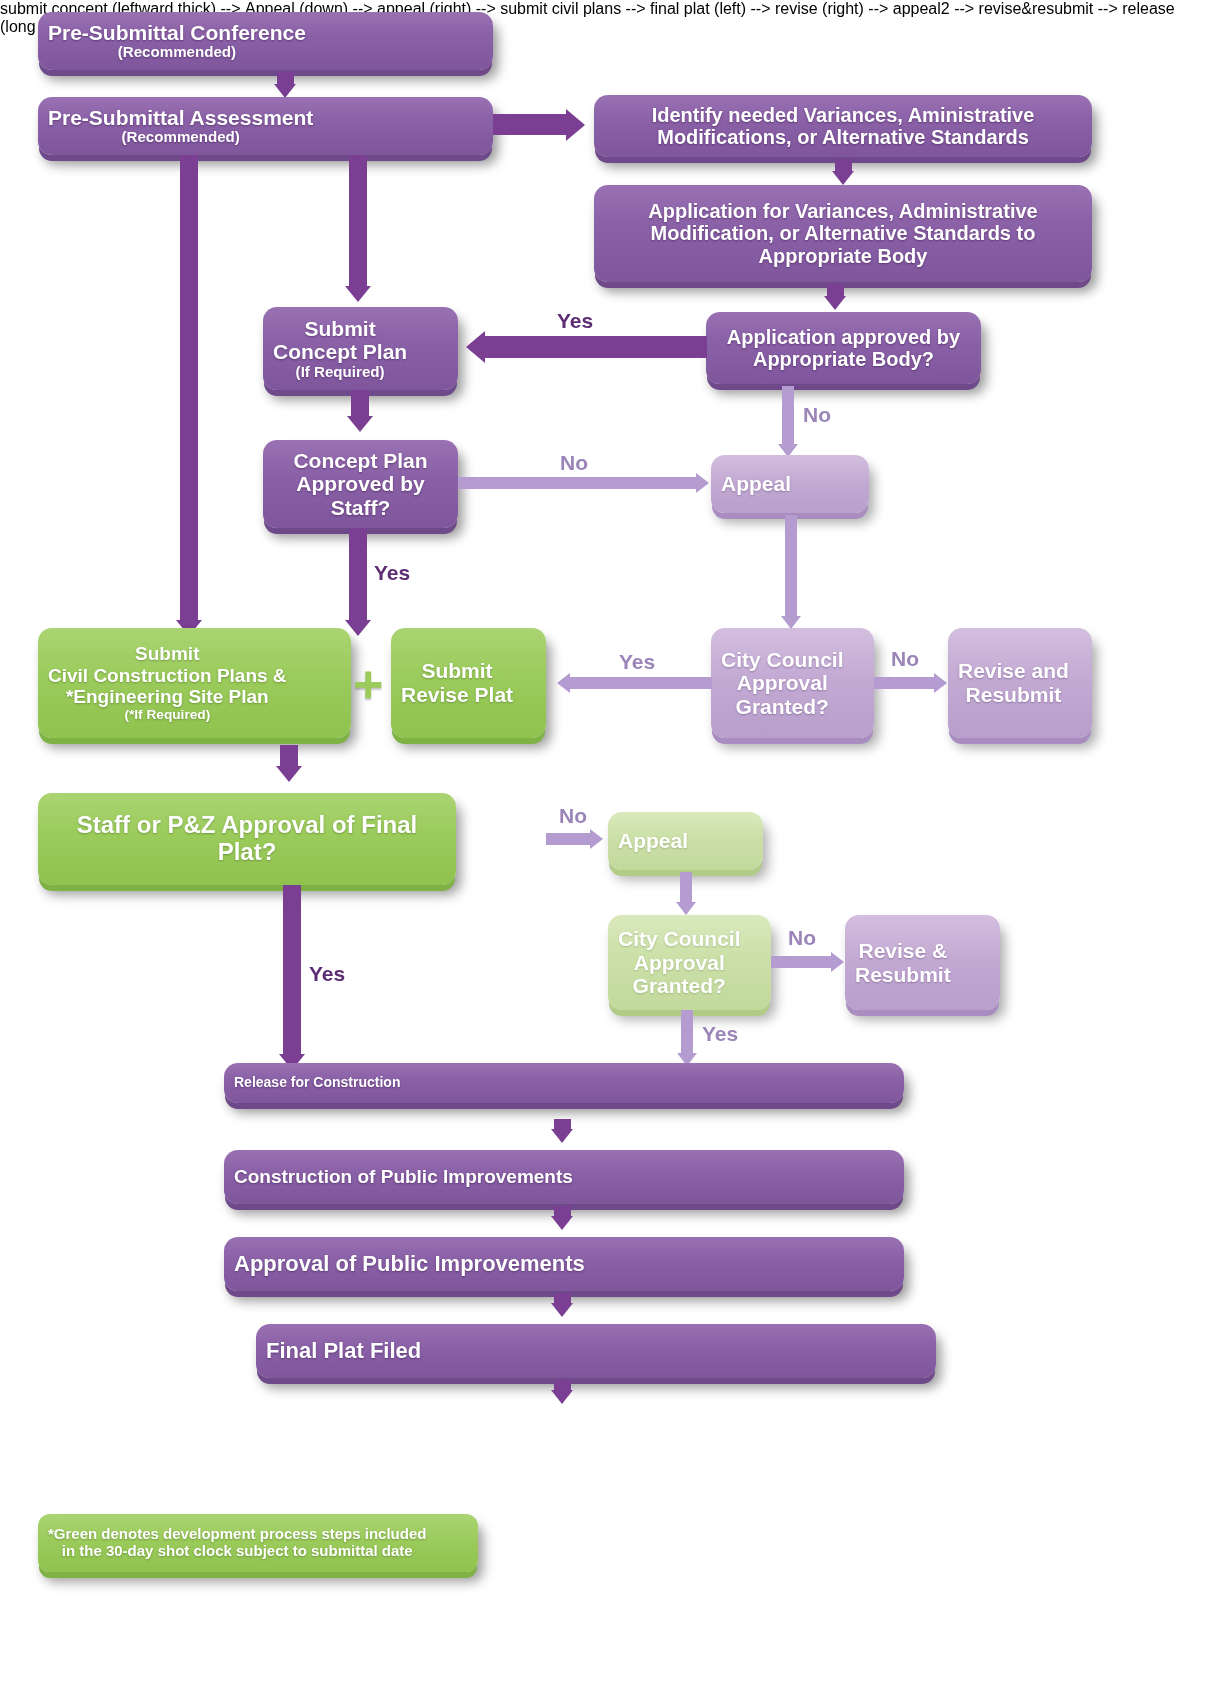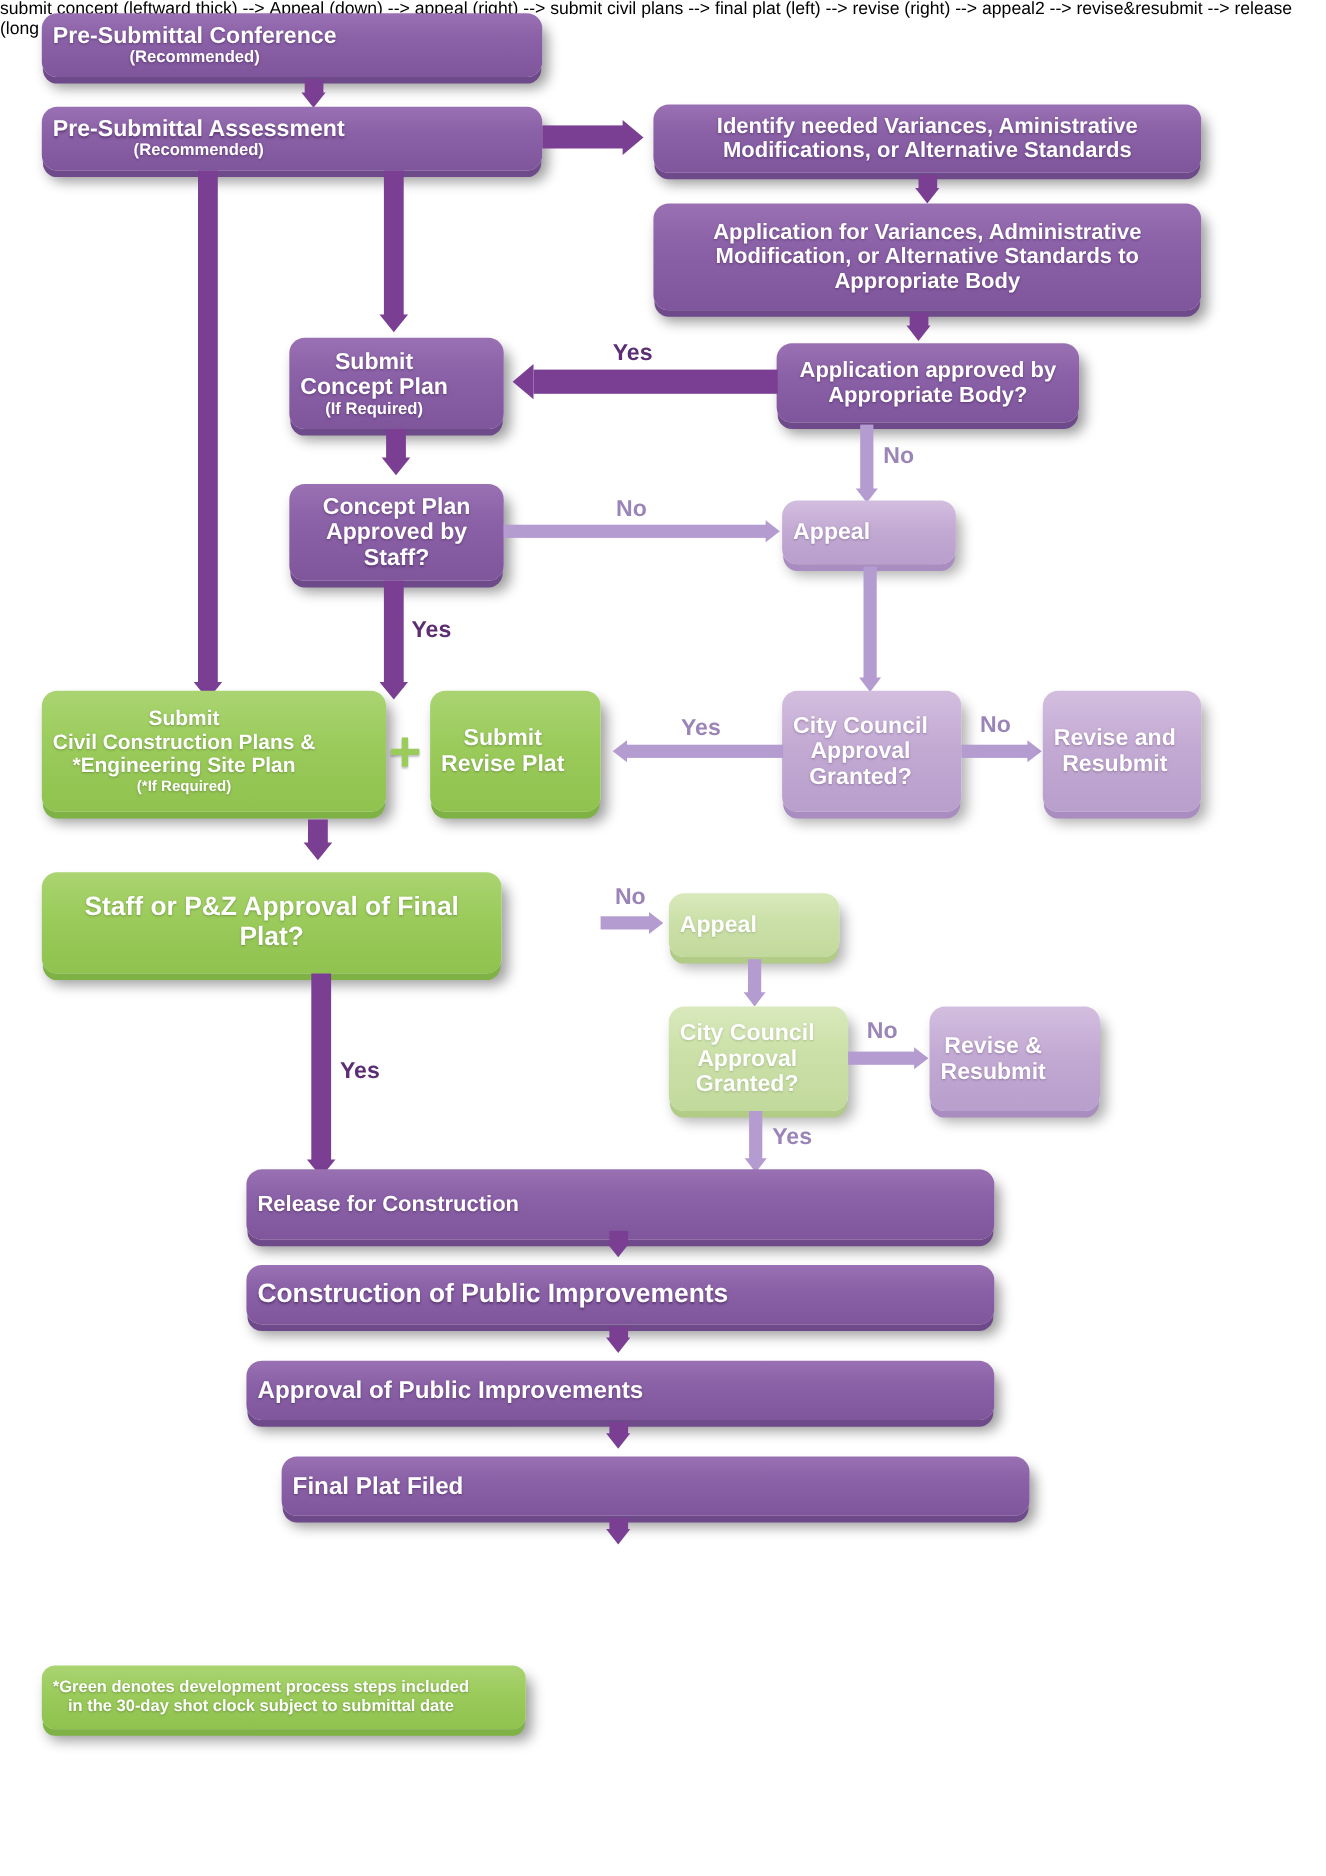--- a/index.html
+++ b/index.html
@@ -247,28 +247,28 @@
   <div class="ln v-dark" style="left:283px;top:885px;width:18px;height:174px;"></div>
   <div class="ar ar-d-dark" style="left:279px;top:1054px;"></div>
   <div class="lbl lbl-dark" style="left:309px;top:963px;font-size:21px;">Yes</div>
 
    release --&gt;
   <div class="ln v-light" style="left:681px;top:1010px;width:12px;height:48px;"></div>
   <div class="ar ar-d-light" style="left:677px;top:1053px;"></div>
   <div class="lbl lbl-light" style="left:702px;top:1023px;font-size:21px;">Yes</div>
 
   
-  <div class="box purple" style="left:224px;top:1063px;width:680px;height:64px;font-size:20px;">
+  <div class="box purple" style="left:224px;top:1063px;width:680px;height:40px;font-size:14px;">
     <span>Release for Construction</span>
   </div>
 
   <div class="ln v-dark" style="left:554px;top:1119px;width:17px;height:12px;"></div>
   <div class="ar ar-d-tiny" style="left:551px;top:1129px;"></div>
 
-  <div class="box purple" style="left:224px;top:1150px;width:680px;height:54px;font-size:24px;">
+  <div class="box purple" style="left:224px;top:1150px;width:680px;height:54px;font-size:19px;">
     <span>Construction of Public Improvements</span>
   </div>
 
   <div class="ln v-dark" style="left:554px;top:1206px;width:17px;height:12px;"></div>
   <div class="ar ar-d-tiny" style="left:551px;top:1216px;"></div>
 
   <div class="box purple" style="left:224px;top:1237px;width:680px;height:54px;font-size:22px;">
     <span>Approval of Public Improvements</span>
   </div>
 

